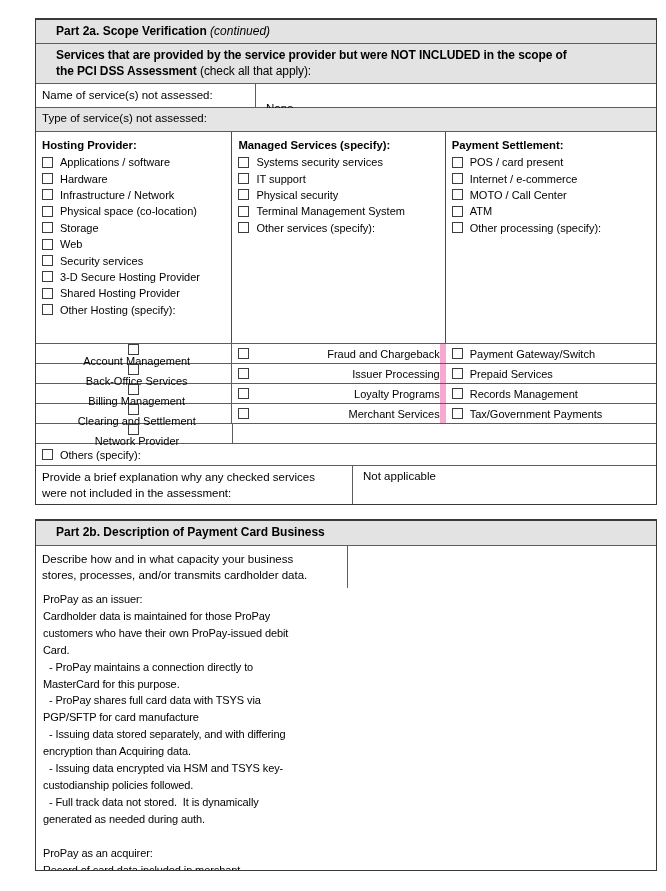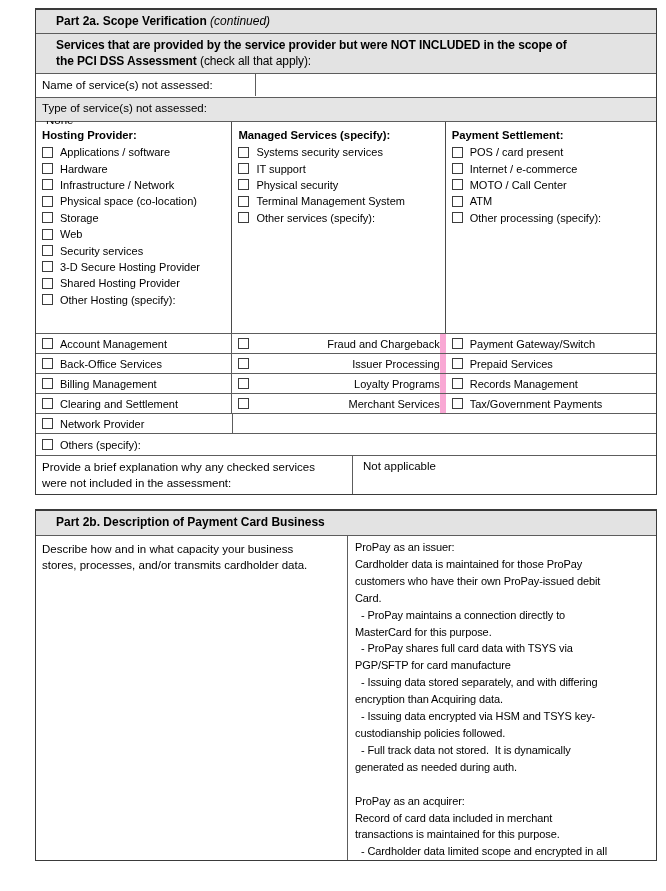--- a/index.html
+++ b/index.html
@@ -1,68 +1,68 @@
 <!DOCTYPE html>
 <html><head>
 <meta charset="utf-8">
 <style>
   * { box-sizing: border-box; margin: 0; padding: 0; }
   html, body { width: 666px; height: 891px; background: #ffffff;
     font-family: "Liberation Sans", sans-serif; color: #000; }
-  .page { position: absolute; left: 35px; top: 8px; width: 622px; }
+  .page { position: absolute; left: 35px; top: 18px; width: 622px; }
 
   .tbl { width: 622px; border: 1px solid #3a3a3a; border-top-width: 2px; background: #fff; }
   .row { border-top: 1px solid #5d5d5d; display: flex; align-items: stretch; }
   .row:first-child { border-top: none; }
 
   .part-hdr { background: #e3e3e3; padding: 4px 8px 4px 20px;
     font-size: 12px; font-weight: bold; height: 23px; display: block; }
   .part-hdr .ital { font-style: italic; font-weight: normal; }
 
   .svc-hdr { background: #e3e3e3; padding: 3px 4px 20px 20px; font-size: 12px;
     letter-spacing: -0.1px; line-height: 16px; height: 39px; white-space: pre-wrap; }
   .svc-hdr .b { font-weight: bold; }
 
-  .kv-row { height: 24px; flex-direction: column; }
+  .kv-row { height: 24px; }
   .kv-label { width: 220px; border-right: 1px solid #5d5d5d; padding: 5px 6px;
     font-size: 11.5px; }
   .kv-value { flex: 1; padding: 18px 10px; font-size: 11.5px; }
 
   .type-row { background: #e5e5e5; height: 23px; padding: 4px 6px; font-size: 11.5px; }
 
   .cols { height: 212px; }
   .col { padding: 5px 4px 0 6px; }
   .col-0 { width: 197px; border-right: 1px solid #4a4a4a; }
   .col-1 { width: 214px; border-right: 1px solid #4a4a4a; }
   .col-2 { width: 211px; }
   .col-hdr { font-size: 11.3px; font-weight: bold; line-height: 16px; margin-bottom: 1px; }
 
   .chk-item { display: flex; align-items: center; height: 16.4px; font-size: 11px; }
   .cb { width: 11px; height: 11px; border: 1.2px solid #3d3d3d; background: #fff;
     flex-shrink: 0; margin-right: 7px; }
   .cb-label { white-space: nowrap; }
 
   .grid-row { height: 20px; }
   .grid-cell { display: flex; align-items: center; padding-left: 6px; font-size: 11px; }
-  .gc-0 { width: 197px; border-right: 1px solid #5d5d5d; }
+  .gc-0 { width: 197px; border-right: 1px solid #5d5d5d; flex-direction: column; }
   .gc-1 { width: 214px; border-right: 6px solid #f9a8d4; justify-content: space-between; }
   .gc-2 { width: 211px; }
   .gc-merged { flex: 1; border-right: none; }
 
   .others-row { height: 21px; display: flex; align-items: center; padding-left: 6px;
     font-size: 11px; }
 
   .expl-row { min-height: 39px; }
   .expl-label { width: 317px; border-right: 1px solid #5d5d5d; padding: 3px 6px;
     font-size: 11.5px; line-height: 16px; white-space: pre-wrap; }
   .expl-value { flex: 1; padding: 4px 10px; font-size: 11.5px; }
 
   .tbl2 { margin-top: 14px; }
   .p2b-hdr { height: 24px; }
-  .p2b-body { height: 325px; overflow: hidden; }
+  .p2b-body { height: 325px; overflow: hidden; flex-direction: column; }
   .p2b-prompt { width: 312px; border-right: 1px solid #5d5d5d; padding: 5px 6px;
     font-size: 11.5px; line-height: 16px; white-space: pre-wrap; }
   .p2b-response { flex: 1; padding: 3px 4px 0 7px; font-size: 11px; line-height: 16.9px;
     letter-spacing: -0.1px; white-space: pre-wrap; }
 </style>
 </head>
 <body>
 
 <div class="page">
 

